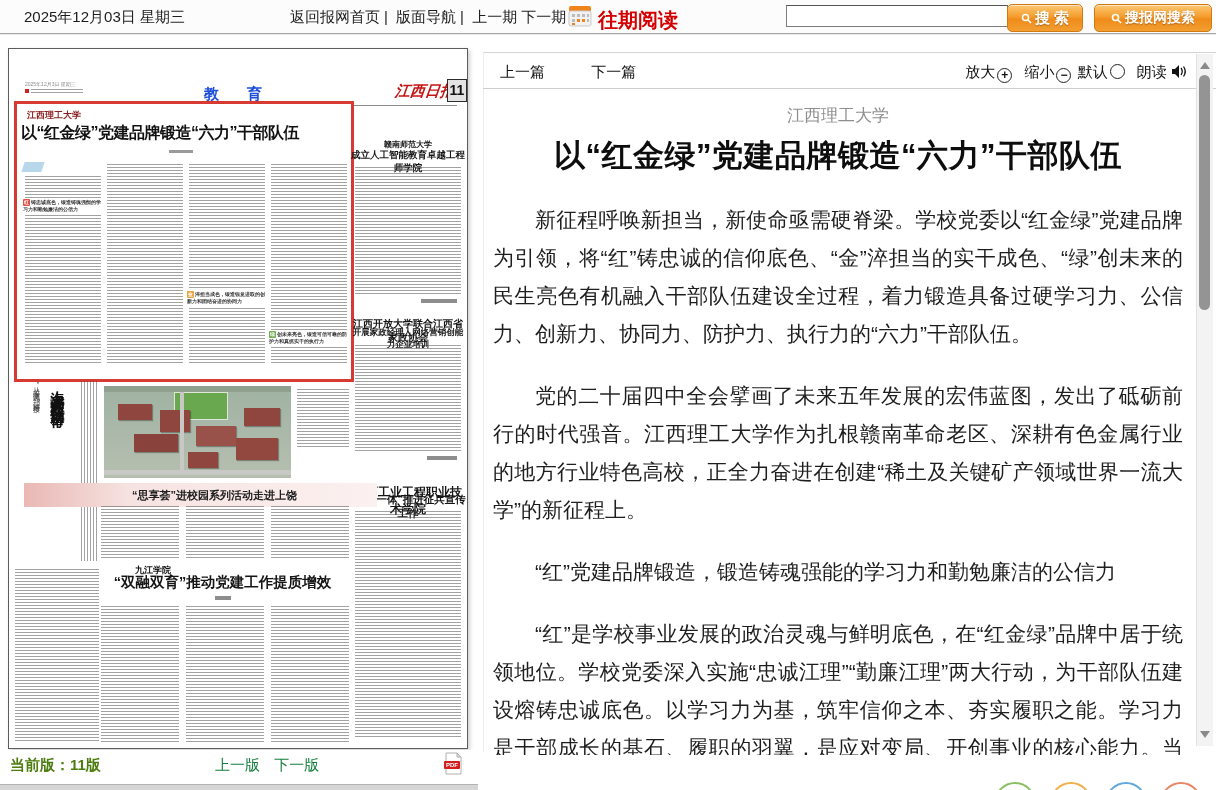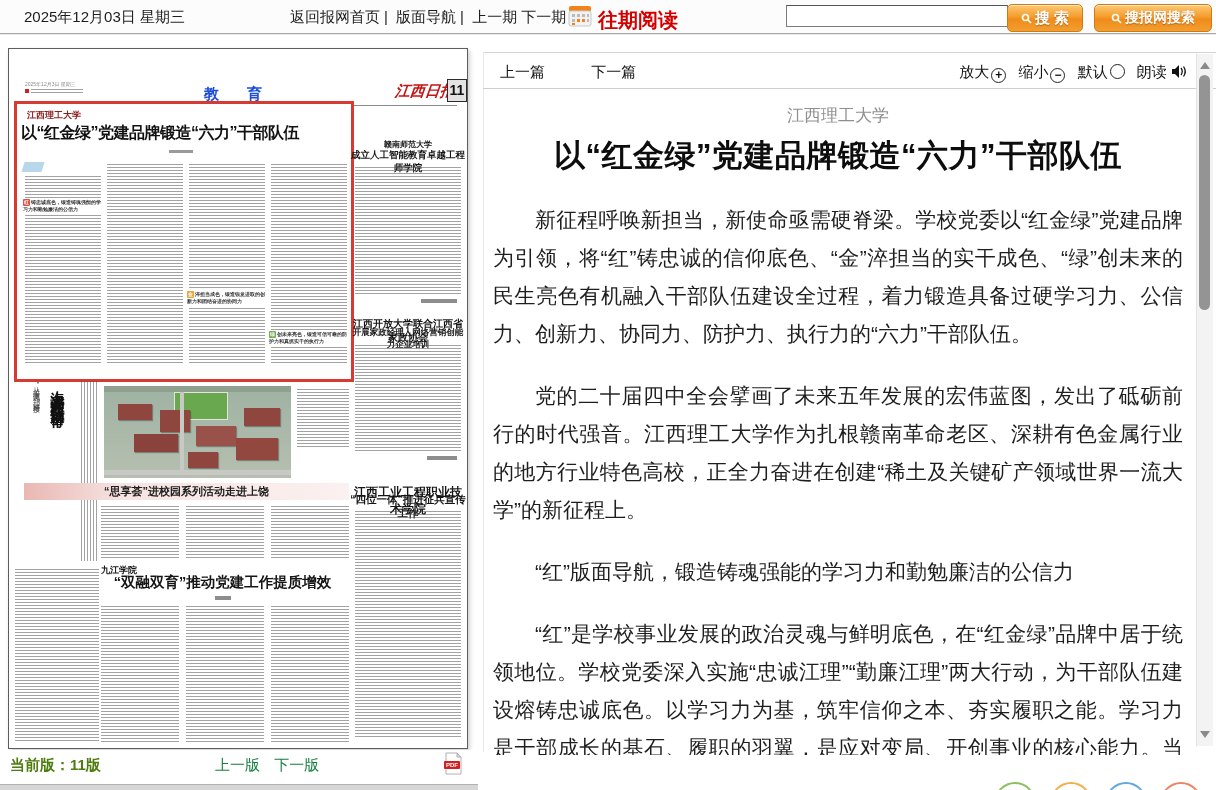--- a/index.html
+++ b/index.html
@@ -44,22 +44,22 @@
   .mini-head{position:absolute;background:#fff;font-size:5px;line-height:7px;font-weight:bold;color:#333;padding:1px 0;}
   .chip{display:inline-block;width:7px;height:7px;border-radius:1px;color:#fff;font-size:5px;line-height:7px;
         text-align:center;vertical-align:middle;margin-right:1px;}
   .sidehead{position:absolute;text-align:center;font-weight:bold;color:#151515;}
   .vkick{position:absolute;writing-mode:vertical-rl;font-size:7px;color:#444;letter-spacing:1px;}
   .vtitle{position:absolute;writing-mode:vertical-rl;font-size:14px;font-weight:bold;color:#111;letter-spacing:2px;}
   .photo{position:absolute;left:95px;top:337px;width:187px;height:92px;background:linear-gradient(#9fb2a2,#b6bfb0);overflow:hidden;}
   .photo .field{position:absolute;left:70px;top:6px;width:52px;height:26px;background:#6aa84f;border:1px solid #dfe8d8;}
   .photo .b{position:absolute;background:#8e463e;box-shadow:1px 1px 1px rgba(0,0,0,.3);}
   .photo .road{position:absolute;background:#c8c8c4;}
-  .band1{position:absolute;left:15px;top:434px;width:325px;height:17px;
-         background:linear-gradient(to right,#e9b8b4,#f6e3e1 30%,#fbf1f0);display:flex;align-items:center;justify-content:center;}
+  .band1{position:absolute;left:15px;top:434px;width:325px;height:24px;
+         background:linear-gradient(to right,#e9b8b4,#f6e3e1 30%,#fbf1f0);display:flex;align-items:center;justify-content:center;padding-left:28px;}
   .band1 span{font-size:11px;font-weight:bold;color:#202020;}
   .pfoot{position:absolute;left:0;top:750px;width:478px;height:34px;background:#fff;}
   .pfoot .cur{position:absolute;left:10px;top:6px;font-size:15px;font-weight:bold;color:#4d7c0f;}
   .pfoot .nav{position:absolute;left:215px;top:6px;font-size:15px;color:#15803d;}
   .pfoot .nav span{cursor:pointer;margin-right:10px;}
   .graystrip{position:absolute;left:0;top:784px;width:478px;height:6px;background:#d6d6d6;border-top:1px solid #b2b2b2;}
   
   .rline-top{position:absolute;left:483px;top:52px;width:733px;border-top:1px solid #d4d4d4;}
   .rline-bot{position:absolute;left:483px;top:88px;width:733px;border-top:1px solid #cfcfcf;}
   .rvline{position:absolute;left:483px;top:52px;height:700px;border-left:1px solid #ececec;}
@@ -191,21 +191,21 @@
   </div>
   <div class="micro abs" style="left:288px;top:340px;width:52px;height:58px;"></div>
 
   <div class="band1">
     <span>“思享荟”进校园系列活动走进上饶</span>
   </div>
   <div class="micro abs" style="left:92px;top:457px;width:78px;height:52px;"></div>
   <div class="micro abs" style="left:177px;top:457px;width:78px;height:52px;"></div>
   <div class="micro abs" style="left:262px;top:457px;width:78px;height:52px;"></div>
 
-  <div class="sidehead" style="left:92px;top:515px;width:70px;font-size:9px;text-align:left;">九江学院</div>
+  <div class="sidehead" style="left:92px;top:515px;width:70px;font-size:9px;text-align:right;">九江学院</div>
   <div class="sidehead" style="left:87px;top:524px;width:253px;font-size:14.5px;">“双融双育”推动党建工作提质增效</div>
   <div class="abs" style="left:206px;top:547px;width:16px;height:4px;background:#8d8d8d;"></div>
   <div class="micro abs" style="left:92px;top:557px;width:78px;height:136px;"></div>
   <div class="micro abs" style="left:177px;top:557px;width:78px;height:136px;"></div>
   <div class="micro abs" style="left:262px;top:557px;width:78px;height:136px;"></div>
 </div>
 
 <div class="pfoot">
   <span class="cur">
     <span>当前版：</span><span>11版</span>
@@ -227,37 +227,37 @@
 
 <div class="rline-top"></div>
 <div class="rvline"></div>
 <div class="rtool" style="left:500px;">
   <a style="margin-right:42px;">上一篇</a>
   <a>下一篇</a>
 </div>
 <div class="rtool" style="right:28px;left:auto;">
   <a><span>放大</span><span class="circle-icon">+</span></a>
   <a style="margin-left:6px;"><span>缩小</span><span class="circle-icon">−</span></a>
-  <a style="margin-left:6px;"><span>默认</span><span class="circle-icon"></span></a>
+  <a style=""><span>默认</span><span class="circle-icon"></span></a>
   <a style="margin-left:6px;"><span>朗读</span>
     <svg width="17" height="15" viewBox="0 0 17 15" style="vertical-align:-2px;">
       <polygon points="1,5 4,5 8,1 8,14 4,10 1,10" fill="#111"></polygon>
       <path d="M10 4 q2.5 3.5 0 7 M12.5 2.5 q3.5 5 0 10" stroke="#111" stroke-width="1.3" fill="none"></path>
     </svg>
   </a>
 </div>
 <div class="rline-bot"></div>
 
 <div class="reader">
   <div class="rmeta">江西理工大学</div>
   <div class="rtitle">以“红金绿”党建品牌锻造“六力”干部队伍</div>
   <div class="rbody">
     <p>新征程呼唤新担当，新使命亟需硬脊梁。学校党委以“红金绿”党建品牌为引领，将“红”铸忠诚的信仰底色、“金”淬担当的实干成色、“绿”创未来的民生亮色有机融入干部队伍建设全过程，着力锻造具备过硬学习力、公信力、创新力、协同力、防护力、执行力的“六力”干部队伍。</p>
     <p>党的二十届四中全会擘画了未来五年发展的宏伟蓝图，发出了砥砺前行的时代强音。江西理工大学作为扎根赣南革命老区、深耕有色金属行业的地方行业特色高校，正全力奋进在创建“稀土及关键矿产领域世界一流大学”的新征程上。</p>
-    <p>“红”版面导航，锻造铸魂强能的学习力和勤勉廉洁的公信力</p>
+    <p>“红”党建品牌锻造，锻造铸魂强能的学习力和勤勉廉洁的公信力</p>
     <p>“红”是学校事业发展的政治灵魂与鲜明底色，在“红金绿”品牌中居于统领地位。学校党委深入实施“忠诚江理”“勤廉江理”两大行动，为干部队伍建设熔铸忠诚底色。以学习力为基，筑牢信仰之本、夯实履职之能。学习力是干部成长的基石、履职的羽翼，是应对变局、开创事业的核心能力。当前，科技进步日新月异，稀土及关键矿产领域的技术创新正成为保障国家资源安全、塑造新质生产力的战略支点。高校作为教育科技人才的重要交汇点，在抢抓新一轮科技革命和产业变革历史机遇，统筹推进教育强国、科技强国、人才强国建设，加快发展新质生产力中具有不可替代的作用。干部是学校事业发展的“关键少数”，唯有持续提升学习力，方能在变局中把准方向、在新赛</p>
   </div>
 </div>
 
 <div class="sb-track">
   <div class="sb-arrow sb-up"></div>
   <div class="sb-thumb"></div>
   <div class="sb-arrow sb-down"></div>
 </div>
 

